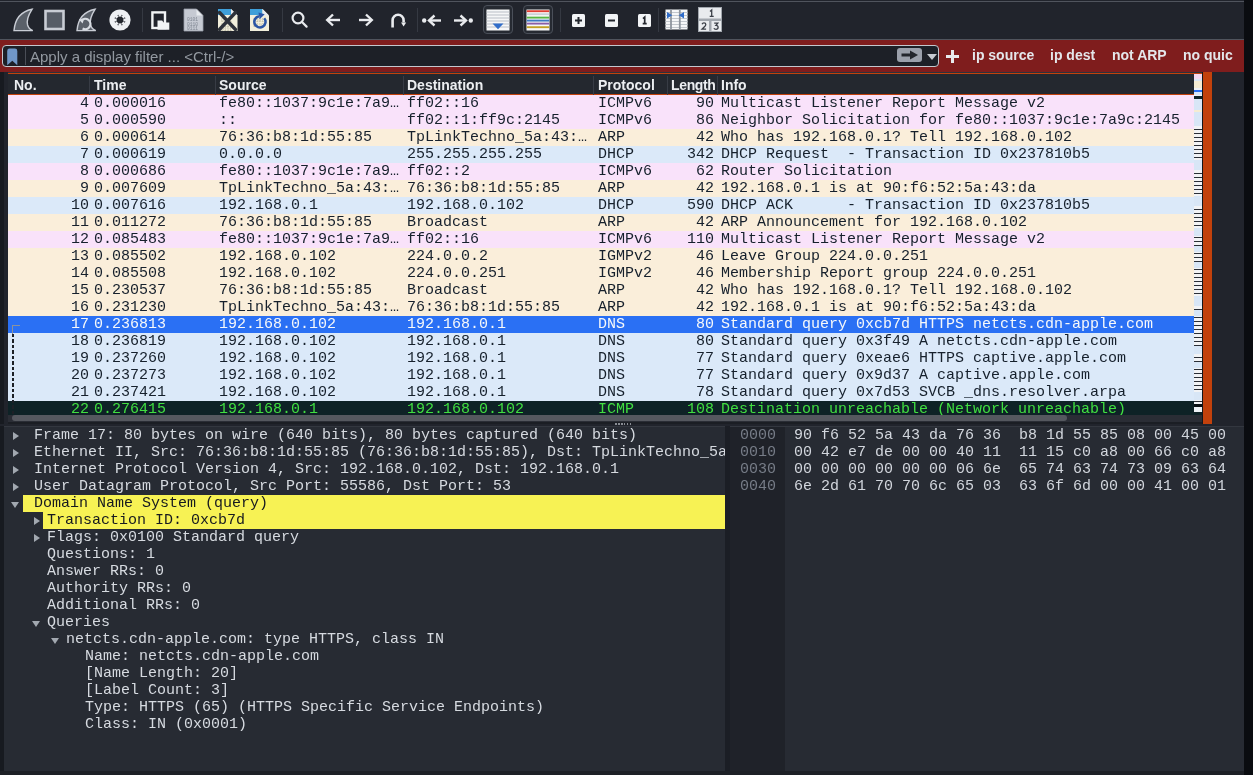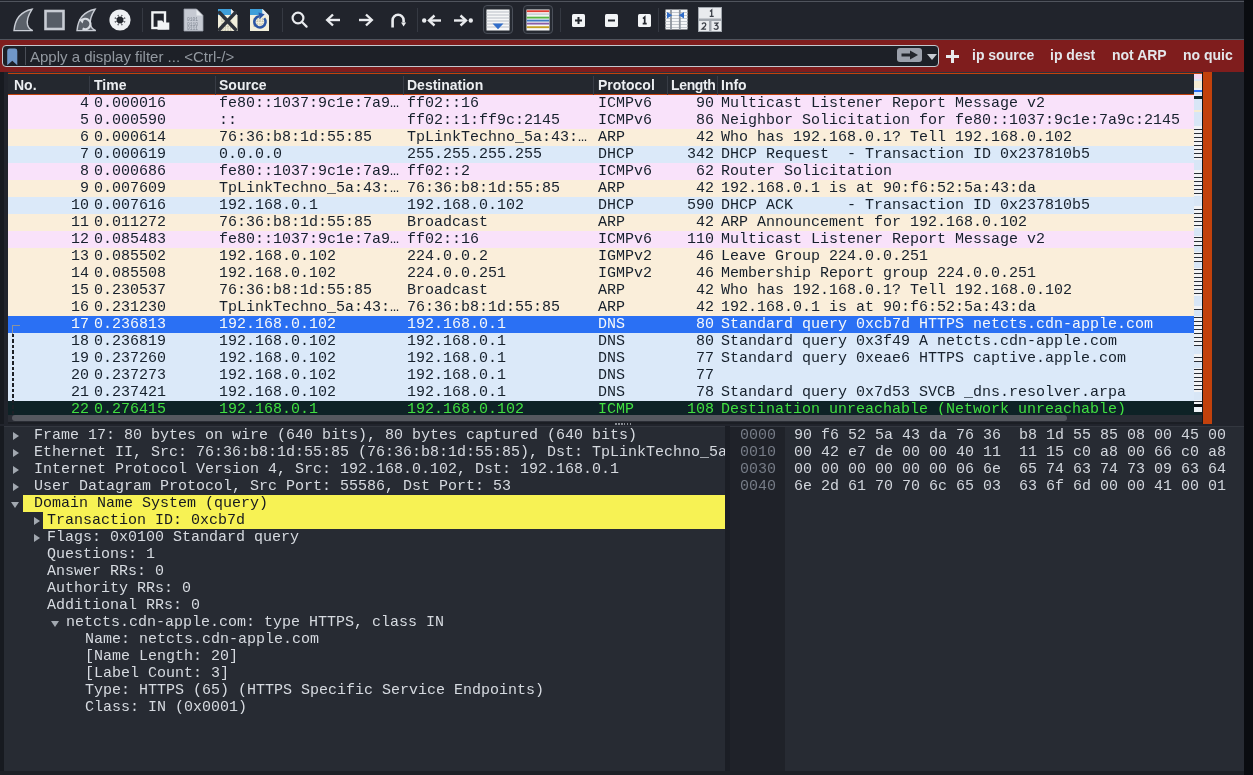--- a/index.html
+++ b/index.html
@@ -265,21 +265,21 @@
 <div class="row blu"><span class="c1">10</span><span class="c2">0.007616</span><span class="c3">192.168.0.1</span><span class="c4">192.168.0.102</span><span class="c5">DHCP</span><span class="c6">590</span><span class="c7">DHCP ACK      - Transaction ID 0x237810b5</span></div>
 <div class="row tan"><span class="c1">11</span><span class="c2">0.011272</span><span class="c3">76:36:b8:1d:55:85</span><span class="c4">Broadcast</span><span class="c5">ARP</span><span class="c6">42</span><span class="c7">ARP Announcement for 192.168.0.102</span></div>
 <div class="row pink"><span class="c1">12</span><span class="c2">0.085483</span><span class="c3">fe80::1037:9c1e:7a9…</span><span class="c4">ff02::16</span><span class="c5">ICMPv6</span><span class="c6">110</span><span class="c7">Multicast Listener Report Message v2</span></div>
 <div class="row tan"><span class="c1">13</span><span class="c2">0.085502</span><span class="c3">192.168.0.102</span><span class="c4">224.0.0.2</span><span class="c5">IGMPv2</span><span class="c6">46</span><span class="c7">Leave Group 224.0.0.251</span></div>
 <div class="row tan"><span class="c1">14</span><span class="c2">0.085508</span><span class="c3">192.168.0.102</span><span class="c4">224.0.0.251</span><span class="c5">IGMPv2</span><span class="c6">46</span><span class="c7">Membership Report group 224.0.0.251</span></div>
 <div class="row tan"><span class="c1">15</span><span class="c2">0.230537</span><span class="c3">76:36:b8:1d:55:85</span><span class="c4">Broadcast</span><span class="c5">ARP</span><span class="c6">42</span><span class="c7">Who has 192.168.0.1? Tell 192.168.0.102</span></div>
 <div class="row tan"><span class="c1">16</span><span class="c2">0.231230</span><span class="c3">TpLinkTechno_5a:43:…</span><span class="c4">76:36:b8:1d:55:85</span><span class="c5">ARP</span><span class="c6">42</span><span class="c7">192.168.0.1 is at 90:f6:52:5a:43:da</span></div>
 <div class="row sel"><span class="c1">17</span><span class="c2">0.236813</span><span class="c3">192.168.0.102</span><span class="c4">192.168.0.1</span><span class="c5">DNS</span><span class="c6">80</span><span class="c7">Standard query 0xcb7d HTTPS netcts.cdn-apple.com</span></div>
 <div class="row blu"><span class="c1">18</span><span class="c2">0.236819</span><span class="c3">192.168.0.102</span><span class="c4">192.168.0.1</span><span class="c5">DNS</span><span class="c6">80</span><span class="c7">Standard query 0x3f49 A netcts.cdn-apple.com</span></div>
 <div class="row blu"><span class="c1">19</span><span class="c2">0.237260</span><span class="c3">192.168.0.102</span><span class="c4">192.168.0.1</span><span class="c5">DNS</span><span class="c6">77</span><span class="c7">Standard query 0xeae6 HTTPS captive.apple.com</span></div>
-<div class="row blu"><span class="c1">20</span><span class="c2">0.237273</span><span class="c3">192.168.0.102</span><span class="c4">192.168.0.1</span><span class="c5">DNS</span><span class="c6">77</span></div>
+<div class="row blu"><span class="c1">20</span><span class="c2">0.237273</span><span class="c3">192.168.0.102</span><span class="c4">192.168.0.1</span><span class="c5">DNS</span><span class="c6">77</span><span class="c7">Standard query 0x9d37 A captive.apple.com</span></div>
 <div class="row blu"><span class="c1">21</span><span class="c2">0.237421</span><span class="c3">192.168.0.102</span><span class="c4">192.168.0.1</span><span class="c5">DNS</span><span class="c6">78</span><span class="c7">Standard query 0x7d53 SVCB _dns.resolver.arpa</span></div>
 <div class="row icmp"><span class="c1">22</span><span class="c2">0.276415</span><span class="c3">192.168.0.1</span><span class="c4">192.168.0.102</span><span class="c5">ICMP</span><span class="c6">108</span><span class="c7">Destination unreachable (Network unreachable)</span></div>
 </div>
 <div id="hsb">
       <div id="hsbt"></div>
     </div>
 <div id="hsbg"></div>
 </div>
 <div id="lborder"></div>
 <div id="mmap">
@@ -318,20 +318,21 @@
 <div class="dl t0"><i class="ar" style="left:9px"></i>Ethernet II, Src: 76:36:b8:1d:55:85 (76:36:b8:1d:55:85), Dst: TpLinkTechno_5a:43:da (90:f6:52:5a:43:da)</div>
 <div class="dl t0"><i class="ar" style="left:9px"></i>Internet Protocol Version 4, Src: 192.168.0.102, Dst: 192.168.0.1</div>
 <div class="dl t0"><i class="ar" style="left:9px"></i>User Datagram Protocol, Src Port: 55586, Dst Port: 53</div>
 <div class="dl t0 y1"><i class="ad" style="left:7px"></i>Domain Name System (query)</div>
 <div class="dl t1 y2"><i class="ar" style="left:30px"></i>Transaction ID: 0xcb7d</div>
 <div class="dl t1"><i class="ar" style="left:30px"></i>Flags: 0x0100 Standard query</div>
 <div class="dl t1">Questions: 1</div>
 <div class="dl t1">Answer RRs: 0</div>
 <div class="dl t1">Authority RRs: 0</div>
 <div class="dl t1">Additional RRs: 0</div>
+<div class="dl t1"><i class="ad" style="left:28px"></i>Queries</div>
 <div class="dl t2"><i class="ad" style="left:47px"></i>netcts.cdn-apple.com: type HTTPS, class IN</div>
 <div class="dl t3">Name: netcts.cdn-apple.com</div>
 <div class="dl t3">[Name Length: 20]</div>
 <div class="dl t3">[Label Count: 3]</div>
 <div class="dl t3">Type: HTTPS (65) (HTTPS Specific Service Endpoints)</div>
 <div class="dl t3">Class: IN (0x0001)</div>
 </div>
 <div id="dpaneb"></div>
 <div class="abs" style="left:725px;top:426px;width:5px;height:345px;background:#1b1e25"></div>
 <div id="hpane">

